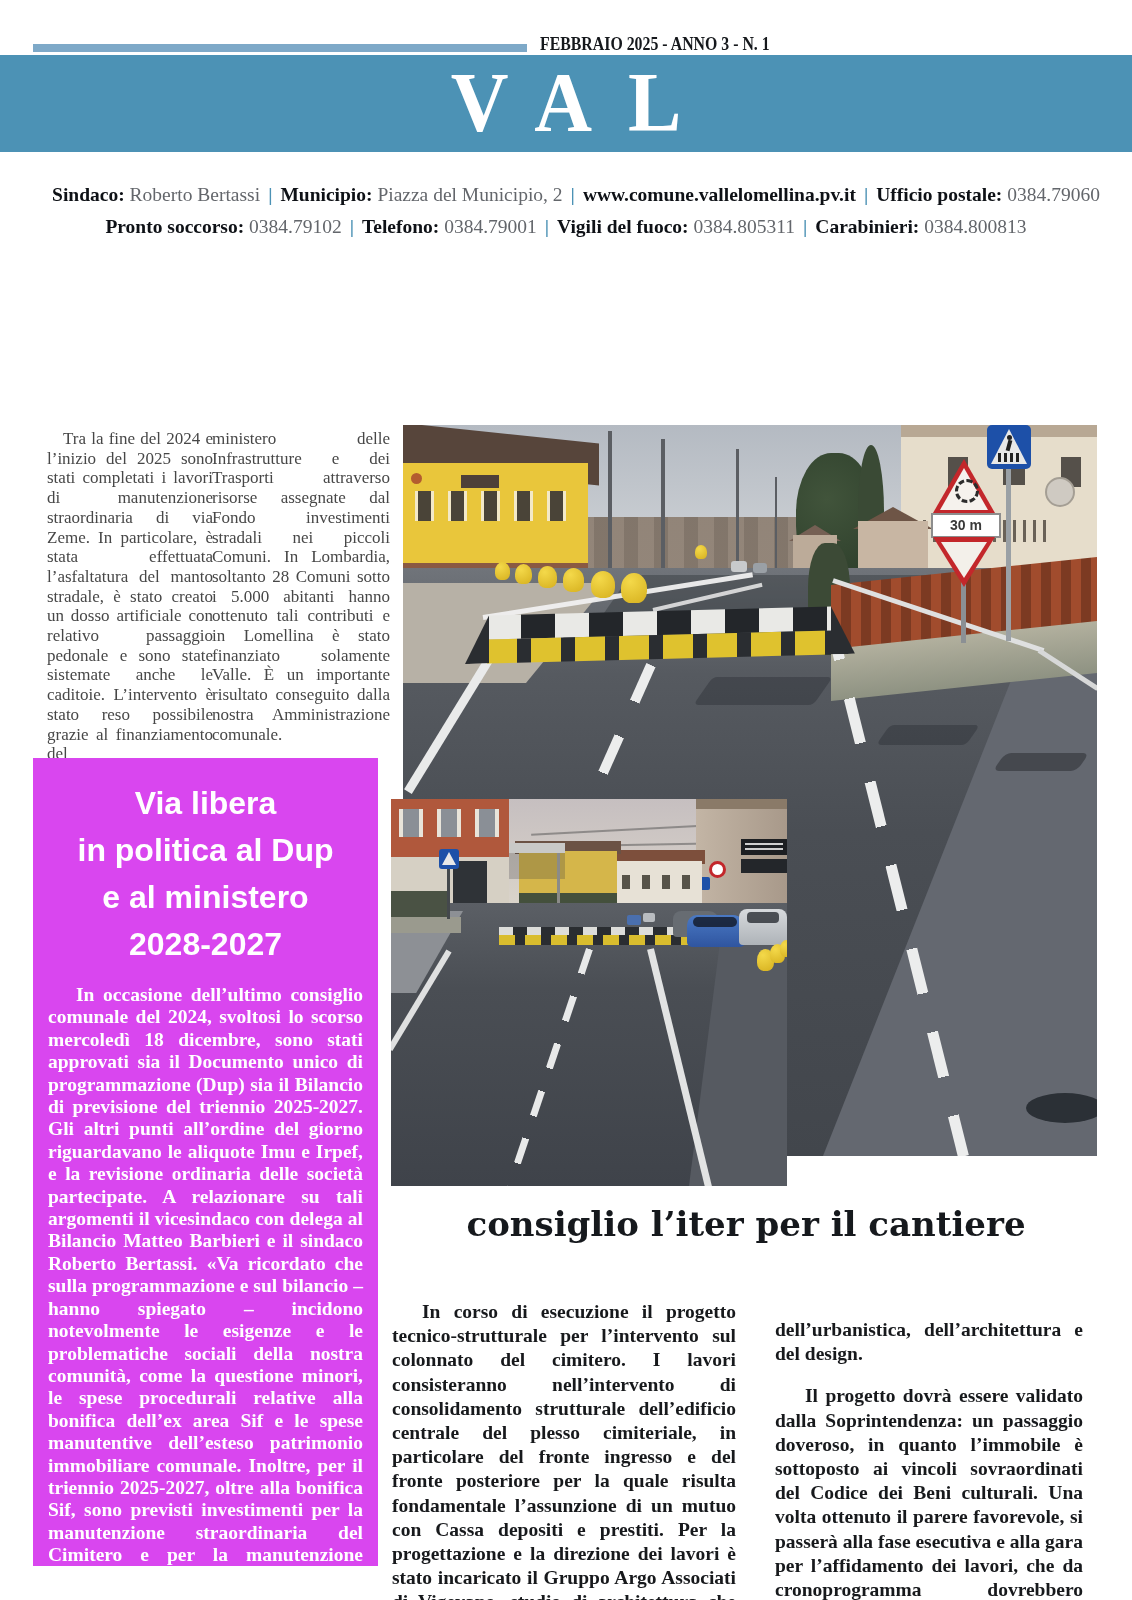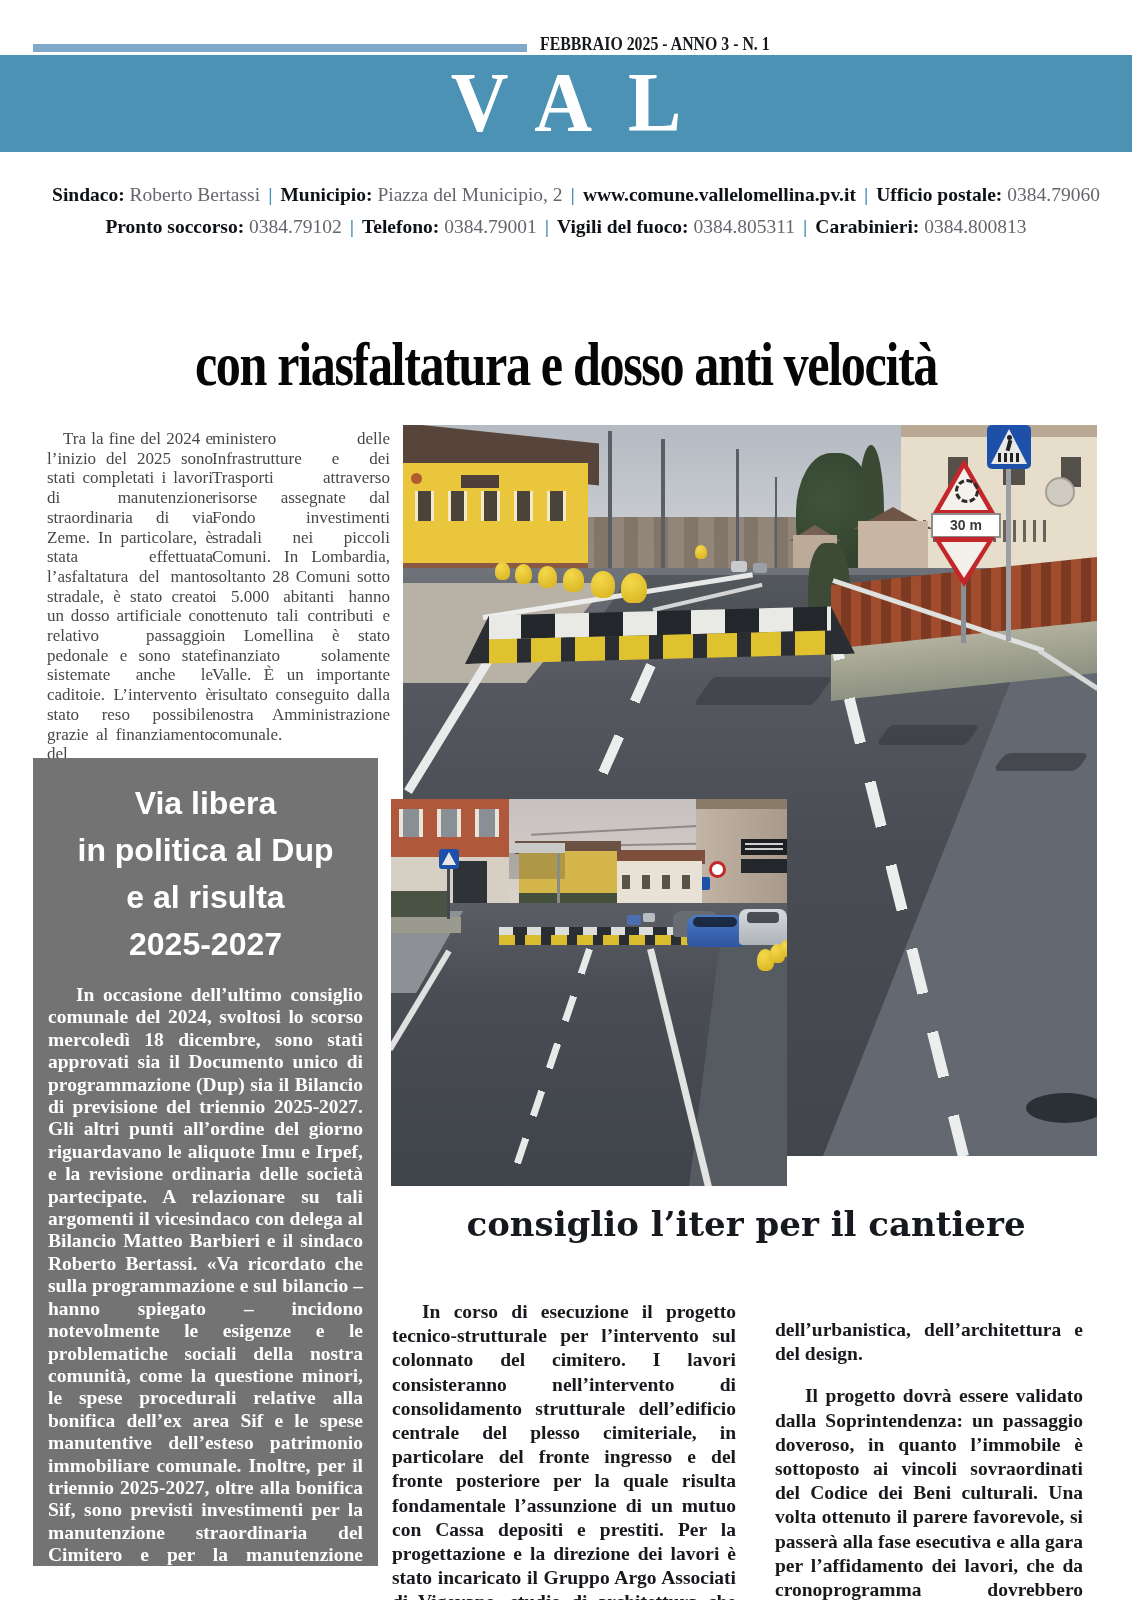--- a/index.html
+++ b/index.html
@@ -23,21 +23,21 @@
   
   .headline{left:0;width:1132px;text-align:center;font-weight:bold;color:#060607;}
   .headline span{display:inline-block;font-size:54px;line-height:58px;letter-spacing:-1.5px;
                  transform:scale(.93,1.12);white-space:nowrap;}
   .hl1{top:272px;} .hl2{top:336px;}
   .bodytext{font-size:17px;line-height:19.7px;text-align:justify;color:#474747;}
   .a1c1{left:47px;top:429px;width:166px;text-indent:16px;}
   .a1c2{left:212px;top:429px;width:178px;}
 
   
-  .bluebox{left:33px;top:758px;width:345px;height:808px;background:#737373;}
+  .bluebox{left:33px;top:758px;width:345px;height:808px;background:#d946ef;}
   .bb-title{margin:22px 10px 0;text-align:center;color:#fff;
             font-family:"Liberation Sans",sans-serif;font-weight:bold;
             font-size:32px;line-height:47px;}
   .bb-body{margin:16px 15px 0;color:#fff;font-weight:bold;font-size:19.5px;
            line-height:22.4px;text-align:justify;}
   .bb-body p{margin:0;text-indent:28px;}
 
   
   .a2title{left:392px;top:1202px;width:708px;text-align:center;font-weight:bold;
            color:#16191d;font-family:"DejaVu Serif",serif;font-size:34px;line-height:44px;}
@@ -191,21 +191,20 @@
   </div>
 
   <div class="abs contacts line1">
     <span class="ci"><span class="lbl">Sindaco:</span> <span class="cv">Roberto Bertassi</span></span><span class="sep">|</span><span class="ci"><span class="lbl">Municipio:</span> <span class="cv">Piazza del Municipio, 2</span></span><span class="sep">|</span><span class="ci web"><span class="cv">www.comune.vallelomellina.pv.it</span></span><span class="sep">|</span><span class="ci"><span class="lbl">Ufficio postale:</span> <span class="cv">0384.79060</span></span>
   </div>
 
   <div class="abs contacts line2">
     <span class="ci"><span class="lbl">Pronto soccorso:</span> <span class="cv">0384.79102</span></span><span class="sep">|</span><span class="ci"><span class="lbl">Telefono:</span> <span class="cv">0384.79001</span></span><span class="sep">|</span><span class="ci"><span class="lbl">Vigili del fuoco:</span> <span class="cv">0384.805311</span></span><span class="sep">|</span><span class="ci"><span class="lbl">Carabinieri:</span> <span class="cv">0384.800813</span></span>
   </div>
 
-  <div class="abs headline hl2"><span>con riasfaltatura e dosso anti velocità</span></div>
   <div class="abs bodytext a1c1">Tra la fine del 2024 e l’inizio del 2025 sono stati completati i lavori di manutenzione straordinaria di via Zeme. In particolare, è stata effettuata l’asfaltatura del manto stradale, è stato creato un dosso artificiale con relativo passaggio pedonale e sono state sistemate anche le caditoie. L’intervento è stato reso possibile grazie al finanziamento del</div>
   <div class="abs bodytext a1c2">ministero delle Infrastrutture e dei Trasporti attraverso risorse assegnate dal Fondo investimenti stradali nei piccoli Comuni. In Lombardia, soltanto 28 Comuni sotto i 5.000 abitanti hanno ottenuto tali contributi e in Lomellina è stato finanziato solamente Valle. È un importante risultato conseguito dalla nostra Amministrazione comunale.</div>
 
   <div class="abs ph ph1">
     <div class="abs p1sky"></div>
     <div class="abs p1trees"></div>
     <div class="abs p1house"></div>
     <div class="abs p1houseroof"></div>
     <div class="abs p1hw" style="left:545px;top:32px;width:20px;height:30px;"></div>
     <div class="abs p1hw" style="left:600px;top:28px;width:22px;height:32px;"></div>
@@ -328,22 +327,22 @@
     <div class="abs p2ped">
       <div class="abs p2pedtri"></div>
     </div>
     <div class="abs pole" style="left:56px;top:70px;width:3px;height:50px;background:#44484c;"></div>
   </div>
 
   <div class="abs bluebox">
     <div class="bb-title">
       <div>Via libera</div>
       <div>in politica al Dup</div>
-      <div>e al risulta</div>
-      <div>2025-2027</div>
+      <div>e al ministero</div>
+      <div>2028-2027</div>
     </div>
     <div class="bb-body">
       <p>In occasione dell’ultimo consiglio comunale del 2024, svoltosi lo scorso mercoledì 18 dicembre, sono stati approvati sia il Documento unico di programmazione (Dup) sia il Bilancio di previsione del triennio 2025-2027. Gli altri punti all’ordine del giorno riguardavano le aliquote Imu e Irpef, e la revisione ordinaria delle società partecipate. A relazionare su tali argomenti il vicesindaco con delega al Bilancio Matteo Barbieri e il sindaco Roberto Bertassi. «Va ricordato che sulla programmazione e sul bilancio – hanno spiegato – incidono notevolmente le esigenze e le problematiche sociali della nostra comunità, come la questione minori, le spese procedurali relative alla bonifica dell’ex area Sif e le spese manutentive dell’esteso patrimonio immobiliare comunale. Inoltre, per il triennio 2025-2027, oltre alla bonifica Sif, sono previsti investimenti per la manutenzione straordinaria del Cimitero e per la manutenzione generale del territorio».</p>
       <p>Nel corso del consiglio, inoltre, sono state approvare le aliquote Imu e Irpef: l’amministrazione comunale ha confermato la politica tariffaria dell’anno precedente anche per il 2025.</p>
     </div>
   </div>
 
   <div class="abs a2title">
     <div>consiglio l’iter per il cantiere</div>
   </div>

